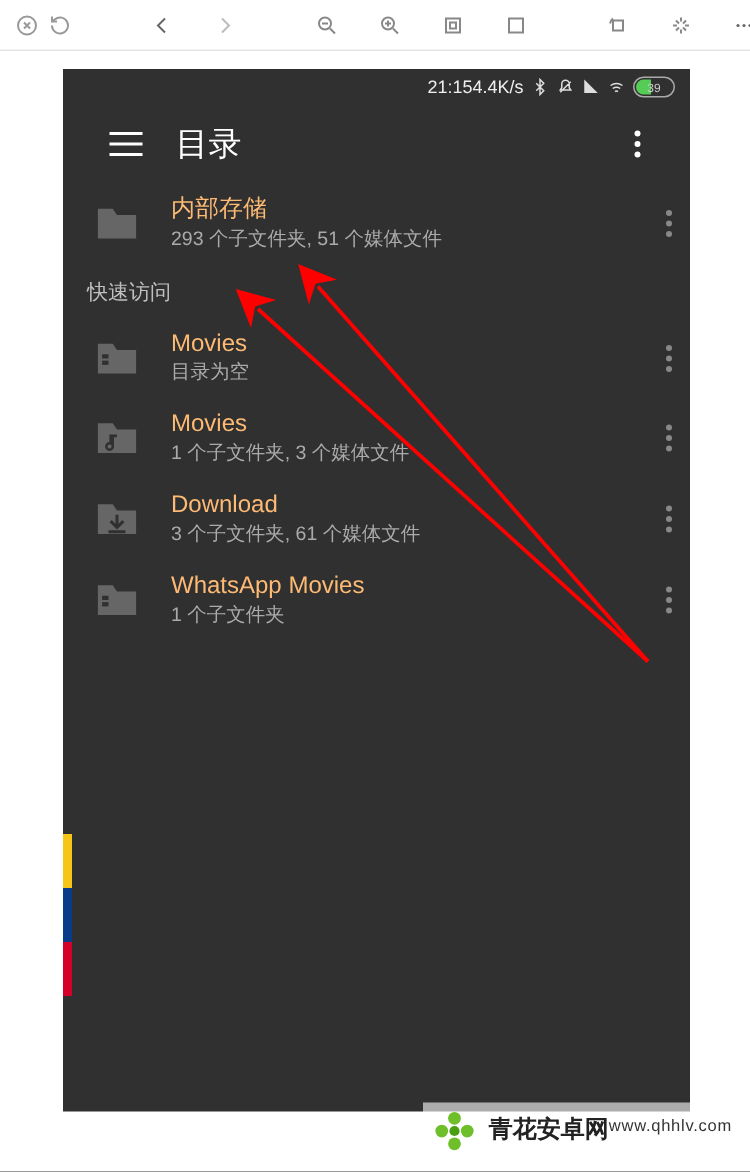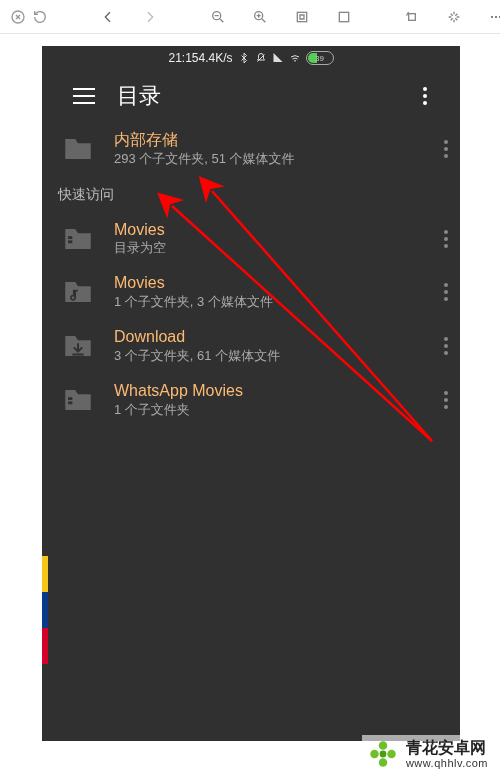--- a/index.html
+++ b/index.html
@@ -41,21 +41,21 @@
       color: #eee;
       overflow: hidden;
     }
     .status-bar {
       height: 24px;
       display: flex;
       align-items: center;
       padding: 12px 10px;
       font-size: 12px;
       color: #eee;
-      justify-content: center;
+      justify-content: flex-end;
     }
     .status-right {
       display: flex;
       align-items: center;
       gap: 5px;
     }
     .status-right svg { width: 12px; height: 12px; display: block; }
     .battery-pill {
       width: 28px; height: 14px; border: 1px solid #aaa; border-radius: 7px;
       display: flex; align-items: center;
@@ -136,21 +136,21 @@
       display: flex;
       align-items: center;
       gap: 6px;
       background: rgba(255,255,255,0.6);
       padding: 2px 4px;
     }
     .wm-logo {
       width: 34px;
       height: 34px;
     }
-    .wm-text { display: flex; flex-direction: column; line-height: 1.1; }
+    .wm-text { display: flex; line-height: 1.1; }
     .wm-cn { font-size: 16px; font-weight: 600; color: #222; }
     .wm-url { font-size: 11px; color: #333; letter-spacing: 0.5px; }
     .side-stripe{
       position:absolute;width:6px;height:36px;left:0;
     }
     .ss1{top:510px;background:#f5c518;}
     .ss2{top:546px;background:#0a3a8a;}
     .ss3{top:582px;background:#d4002a;}
   </style>
 </head>

